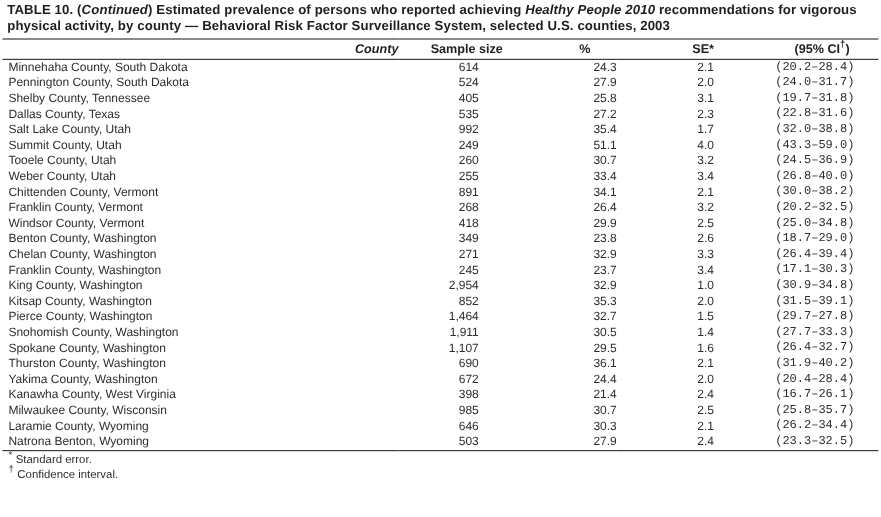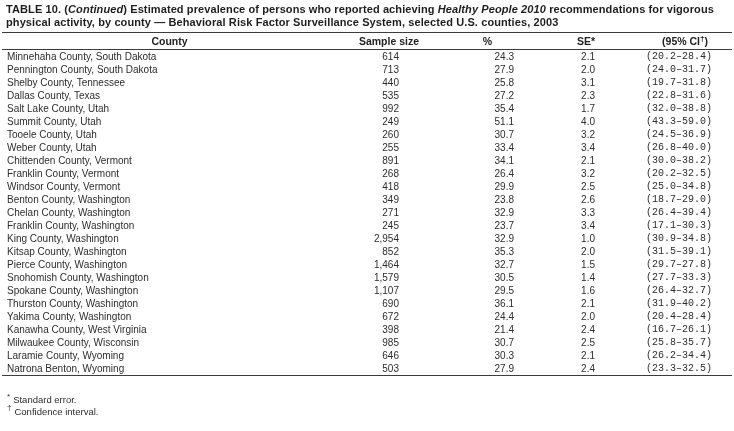--- a/index.html
+++ b/index.html
@@ -19,37 +19,37 @@
   table {
     border-collapse: collapse; table-layout: fixed; width: 730px;
     border-top: 1.5px solid #3c3c3c; border-bottom: 1.5px solid #3c3c3c;
   }
   thead th {
     font-size: 10.5px; font-weight: bold; color: #222;
     border-bottom: 1.5px solid #3c3c3c;
     height: 16px; padding: 0; white-space: nowrap; vertical-align: middle;
     text-align: right;
   }
-  th.county { text-align: center; padding-left: 5px; }
+  th.county { text-align: right; padding-left: 5px; font-style: italic; }
   th.th-sample { padding-right: 0; }
   th.th-pct { padding-right: 22px; }
   th.th-se { padding-right: 0; margin-top: 16px; }
   th.th-ci { padding-right: 24px; }
   th sup, .fn sup { font-size: 8px; line-height: 0; }
   tbody td {
     font-size: 10px; line-height: 13px; height: 13px;
     padding: 0; white-space: nowrap; color: #2d2d2d;
   }
   td.county { padding-left: 5px; }
   .num { text-align: right; }
   td.c-sample { padding-right: 20px; }
   td.c-pct { padding-right: 0; }
   td.c-se { padding-right: 0; }
   td.c-ci { padding-right: 20px; font-family: Liberation Mono, monospace; }
-  .footnotes { font-size: 9.5px; line-height: 11.5px; padding-left: 5px; margin-top: 18px; color: #2d2d2d; }
+  .footnotes { font-size: 9.5px; line-height: 11.5px; padding-left: 5px; margin-top: 2px; color: #2d2d2d; }
   .fn sup { margin-right: 3px; }
 </style>
 </head>
 <body>
 
 <div class="page">
 
   <div class="title"><span>TABLE 10. (</span><span class="i">Continued</span><span>) Estimated prevalence of persons who reported achieving </span><span class="i">Healthy People 2010</span><span> recommendations for vigorous physical activity, by county — Behavioral Risk Factor Surveillance System, selected U.S. counties, 2003</span></div>
 
   <table>
@@ -72,28 +72,28 @@
     <tbody>
         <tr>
       <td class="county">Minnehaha County, South Dakota</td>
       <td class="num c-sample">614</td>
       <td class="num c-pct">24.3</td>
       <td class="num c-se">2.1</td>
       <td class="num c-ci">(20.2–28.4)</td>
     </tr>
         <tr>
       <td class="county">Pennington County, South Dakota</td>
-      <td class="num c-sample">713</td>
+      <td class="num c-sample">524</td>
       <td class="num c-pct">27.9</td>
       <td class="num c-se">2.0</td>
       <td class="num c-ci">(24.0–31.7)</td>
     </tr>
         <tr>
       <td class="county">Shelby County, Tennessee</td>
-      <td class="num c-sample">440</td>
+      <td class="num c-sample">405</td>
       <td class="num c-pct">25.8</td>
       <td class="num c-se">3.1</td>
       <td class="num c-ci">(19.7–31.8)</td>
     </tr>
         <tr>
       <td class="county">Dallas County, Texas</td>
       <td class="num c-sample">535</td>
       <td class="num c-pct">27.2</td>
       <td class="num c-se">2.3</td>
       <td class="num c-ci">(22.8–31.6)</td>
@@ -184,21 +184,21 @@
     </tr>
         <tr>
       <td class="county">Pierce County, Washington</td>
       <td class="num c-sample">1,464</td>
       <td class="num c-pct">32.7</td>
       <td class="num c-se">1.5</td>
       <td class="num c-ci">(29.7–27.8)</td>
     </tr>
         <tr>
       <td class="county">Snohomish County, Washington</td>
-      <td class="num c-sample">1,579</td>
+      <td class="num c-sample">1,911</td>
       <td class="num c-pct">30.5</td>
       <td class="num c-se">1.4</td>
       <td class="num c-ci">(27.7–33.3)</td>
     </tr>
         <tr>
       <td class="county">Spokane County, Washington</td>
       <td class="num c-sample">1,107</td>
       <td class="num c-pct">29.5</td>
       <td class="num c-se">1.6</td>
       <td class="num c-ci">(26.4–32.7)</td>

